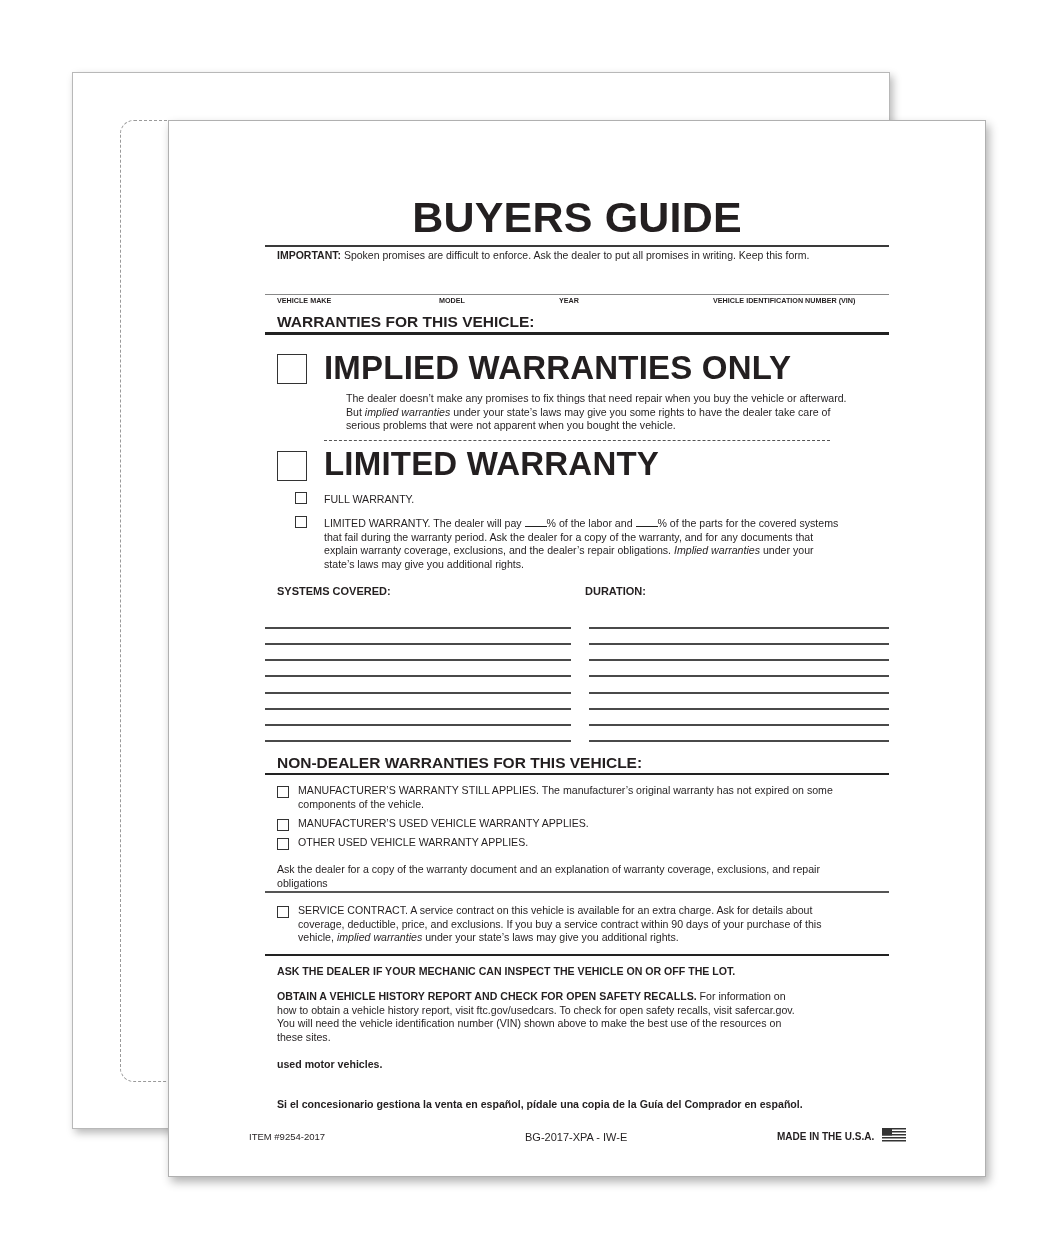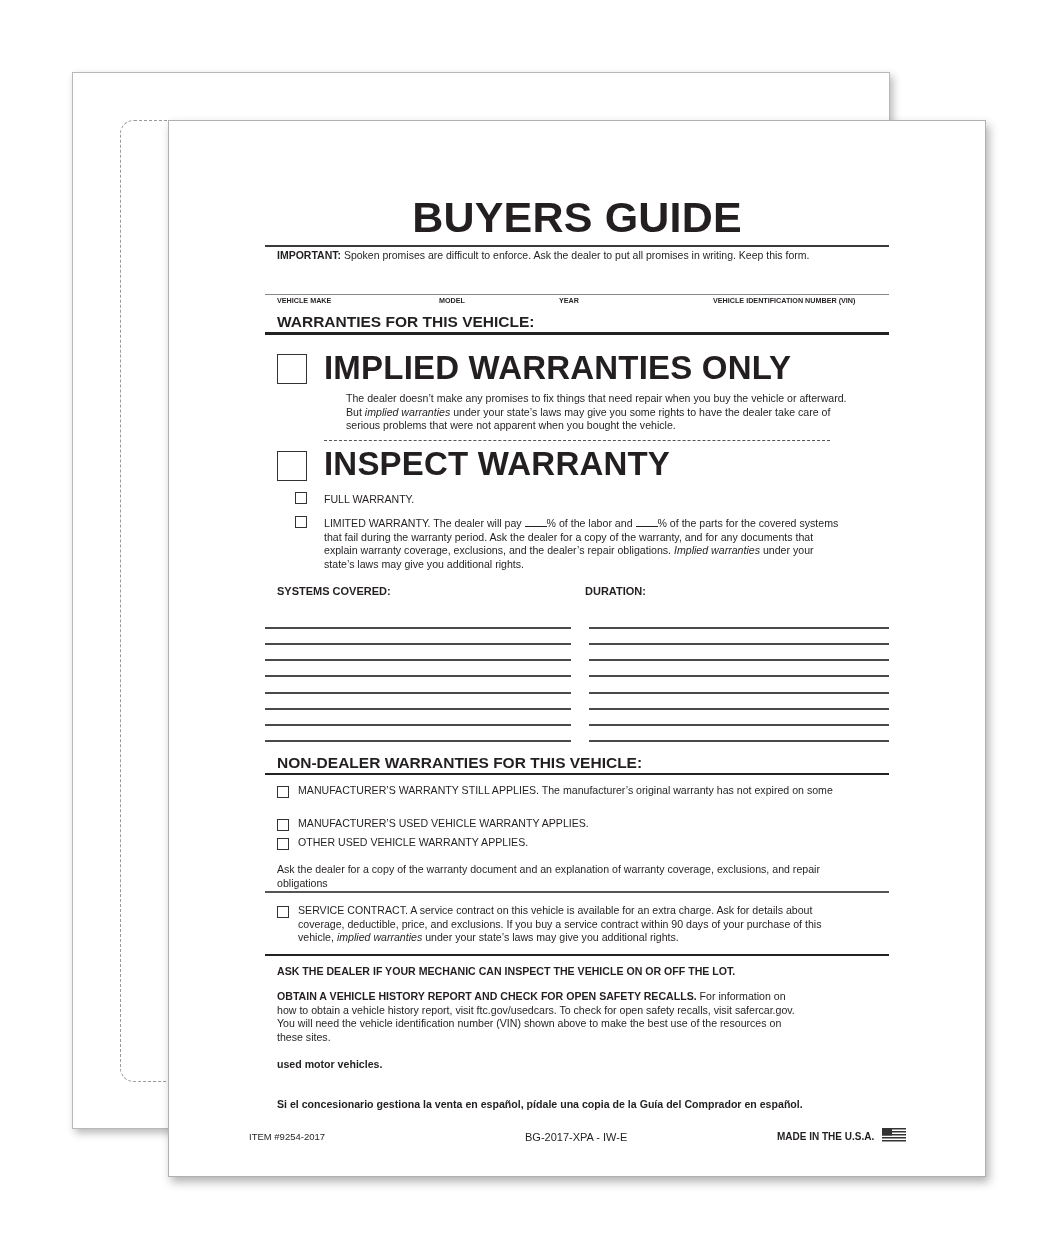--- a/index.html
+++ b/index.html
@@ -75,21 +75,21 @@
   <div class="bigbox" style="left:108px; top:233px;"></div>
   <div class="abs heading-xl" style="left:155px; top:228px;">IMPLIED WARRANTIES ONLY</div>
   <div class="abs para" style="left:169px; top:271px; white-space:nowrap;margin-left:8px;">
     <div>The dealer doesn’t make any promises to fix things that need repair when you buy the vehicle or afterward.</div>
     <div><span>But </span><em>implied warranties</em><span> under your state’s laws may give you some rights to have the dealer take care of</span></div>
     <div>serious problems that were not apparent when you bought the vehicle.</div>
   </div>
   <div class="dash"></div>
 
   <div class="bigbox" style="left:108px; top:330px;"></div>
-  <div class="abs heading-xl" style="left:155px; top:324px;">INSPECT WARRANTY</div>
+  <div class="abs heading-xl" style="left:155px; top:324px;">LIMITED WARRANTY</div>
 
   <div class="smallbox" style="left:126px; top:371px;"></div>
   <div class="abs para" style="left:155px; top:372px;">FULL WARRANTY.</div>
 
   <div class="smallbox" style="left:126px; top:395px;"></div>
   <div class="abs para" style="left:155px; top:396px; white-space:nowrap;">
     <div><span>LIMITED WARRANTY.  The dealer will pay </span><span class="blank"></span><span>% of the labor and </span><span class="blank"></span><span>% of the parts for the covered systems</span></div>
     <div>that fail during the warranty period.  Ask the dealer for a copy of the warranty, and for any documents that</div>
     <div><span>explain warranty coverage, exclusions, and the dealer’s repair obligations.  </span><em>Implied warranties</em><span> under your</span></div>
     <div>state’s laws may give you additional rights.</div>
@@ -118,20 +118,21 @@
     <div class="line-r" style="top:603px;"></div>
     <div class="line-r" style="top:619px;"></div>
   </div>
 
   <div class="abs heading-md" style="left:108px; top:633px;">NON-DEALER WARRANTIES FOR THIS VEHICLE:</div>
   <div class="rule" style="left:96px; top:652px; width:624px; height:2.4px; background:#222;"></div>
 
   <div class="smallbox" style="left:108px; top:665px;"></div>
   <div class="abs para" style="left:129px; top:663px; white-space:nowrap;">
     <div>MANUFACTURER’S WARRANTY STILL APPLIES.  The manufacturer’s original warranty has not expired on some</div>
+    <div>components of the vehicle.</div>
   </div>
 
   <div class="smallbox" style="left:108px; top:698px;"></div>
   <div class="abs para" style="left:129px; top:696px;">MANUFACTURER’S USED VEHICLE WARRANTY APPLIES.</div>
 
   <div class="smallbox" style="left:108px; top:717px;"></div>
   <div class="abs para" style="left:129px; top:715px;">OTHER USED VEHICLE WARRANTY APPLIES.</div>
 
   <div class="abs para" style="left:108px; top:742px; white-space:nowrap;">
     <div>Ask the dealer for a copy of the warranty document and an explanation of warranty coverage, exclusions, and repair</div>

